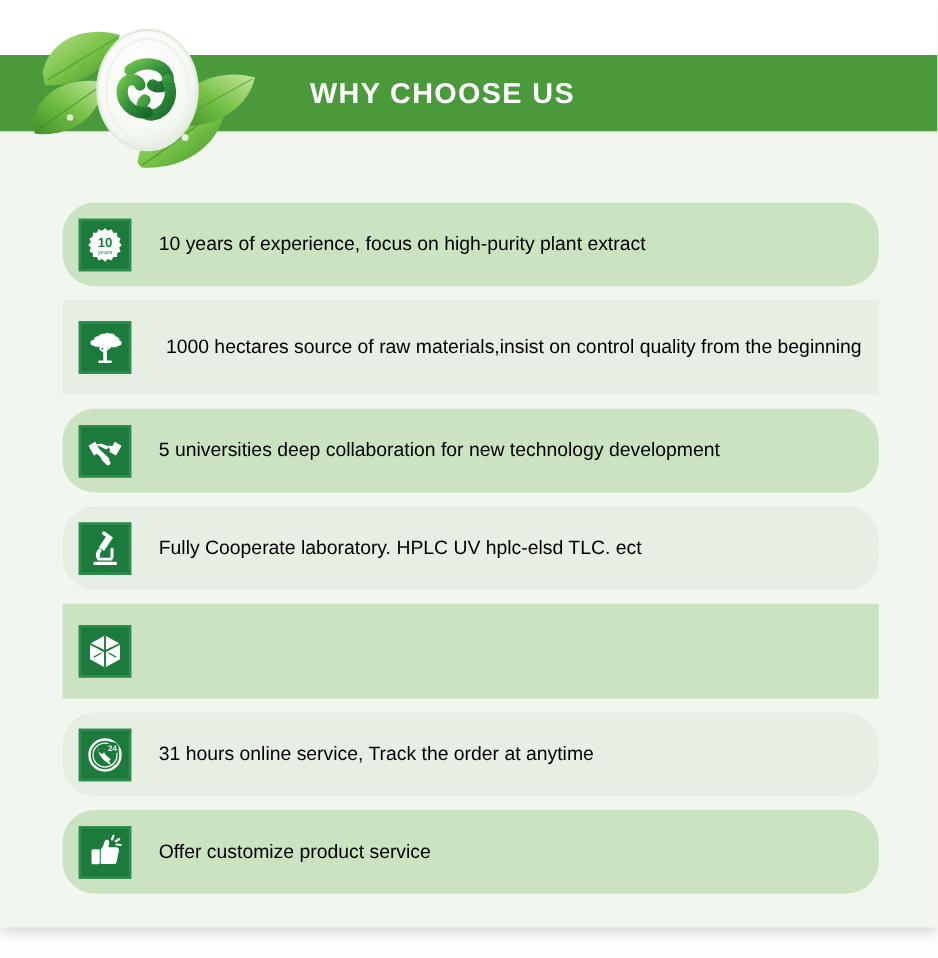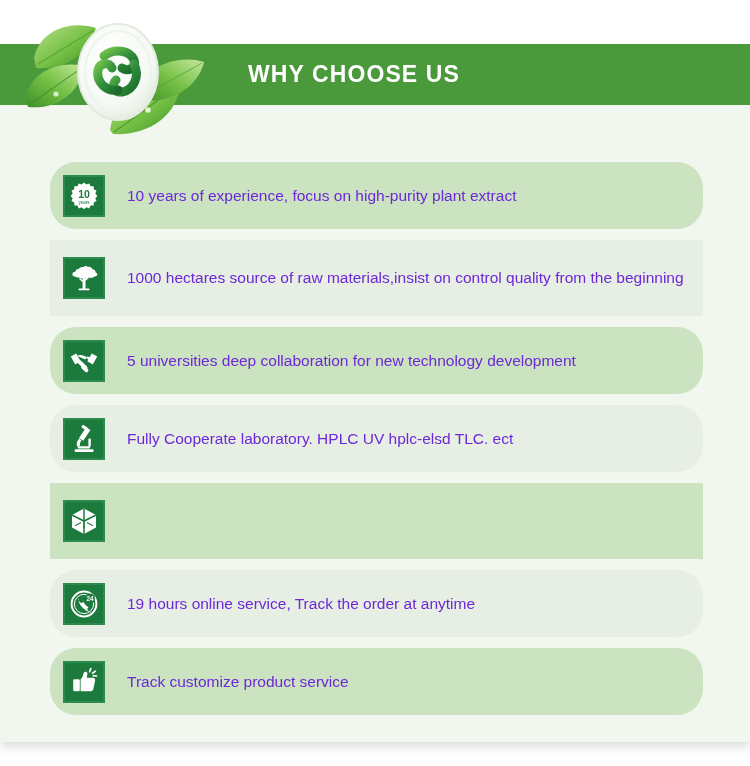--- a/index.html
+++ b/index.html
@@ -81,42 +81,42 @@
   .row {
     position: relative;
     display: flex;
     align-items: center;
     margin-bottom: 11px;
     box-sizing: border-box;
   }
   .row.shade-a { background: #cbe3c0; }
   .row.shade-b { background: #e7efe4; }
   .row.h1 { height: 67px; border-radius: 26px; }
-  .row.h2 { height: 76px; }
+  .row.h2 { height: 76px; text-align: center; }
 
   .icon-box {
     flex: 0 0 auto;
     width: 42px;
     height: 42px;
     margin-left: 13px;
     margin-right: 0;
     background: #1d7a3d;
     border: 2px solid #2e8b4e;
     box-sizing: border-box;
     display: flex;
     align-items: center;
     justify-content: center;
   }
   .icon-box svg { display: block; }
 
   .row-text {
     flex: 1 1 auto;
     margin-left: 22px;
     padding-right: 8px;
-    color: #6d28d9;
+    color: #000000;
     font-size: 15.5px;
     line-height: 22px;
   }
 </style>
 </head>
 <body>
 
 <div class="page">
 
   <div class="card">
@@ -269,32 +269,32 @@
           <svg width="30" height="30" viewBox="0 0 30 30">
             <circle cx="15" cy="15" r="12.4" fill="none" stroke="#ffffff" stroke-width="2"></circle>
             <circle cx="15" cy="15" r="9.6" fill="none" stroke="#ffffff" stroke-width="1"></circle>
             <path d="M9.6 9.4 C9 10 9 11.1 9.6 11.8 L11.3 13.6 C11.9 14.2 12.9 14.2 13.5 13.6
                      L14.3 12.8 C15.6 15.3 17.3 17 19.6 18.2 L18.8 19 C18.2 19.6 18.2 20.6 18.8 21.2
                      L20.6 23 C21.2 23.6 22.3 23.6 22.9 23 C17.6 24.1 8.5 15.3 9.6 9.4 Z" fill="#ffffff"></path>
             <circle cx="21" cy="9.6" r="5" fill="#1d7a3d"></circle>
             <text x="21" y="12" font-family="Liberation Sans, sans-serif" font-size="6.4" font-weight="bold" fill="#ffffff" text-anchor="middle">24</text>
           </svg>
         </div>
-        <div class="row-text">19 hours online service, Track the order at anytime</div>
+        <div class="row-text">31 hours online service, Track the order at anytime</div>
       </div>
 
       <div class="row shade-a h1">
         <div class="icon-box">
           <svg width="30" height="30" viewBox="0 0 30 30">
             <path d="M11.6 12.2 C12.6 11.4 13.4 10.3 13.8 9 L14.7 6.1
                      C15 5.1 16 4.5 17 4.8 C18 5.1 18.6 6.1 18.4 7.1 L17.8 10.8
                      L24 10.8 C25.4 10.8 26.4 12.1 26.1 13.4 L24.3 22.3
                      C24.1 23.4 23.1 24.2 22 24.2 L11.6 24.2 Z" fill="#ffffff"></path>
             <rect x="4.2" y="12.3" width="6.6" height="12" rx="1.3" fill="#ffffff"></rect>
             <path d="M20.6 4.6 L21.8 1.6 M23.6 6 L26.4 4.2 M24.2 8.6 L27.6 9" stroke="#ffffff" stroke-width="1.7" stroke-linecap="round" fill="none"></path>
           </svg>
         </div>
-        <div class="row-text">Track customize product service</div>
+        <div class="row-text">Offer customize product service</div>
       </div>
 
     </div>
   </div>
 </div>
 
 </body></html>

